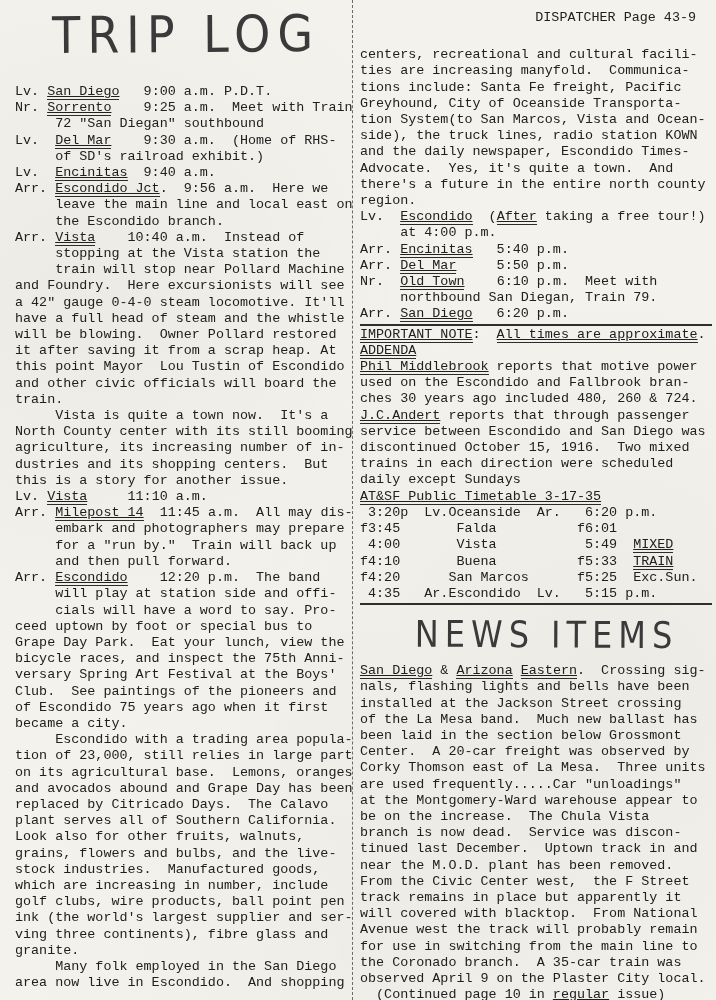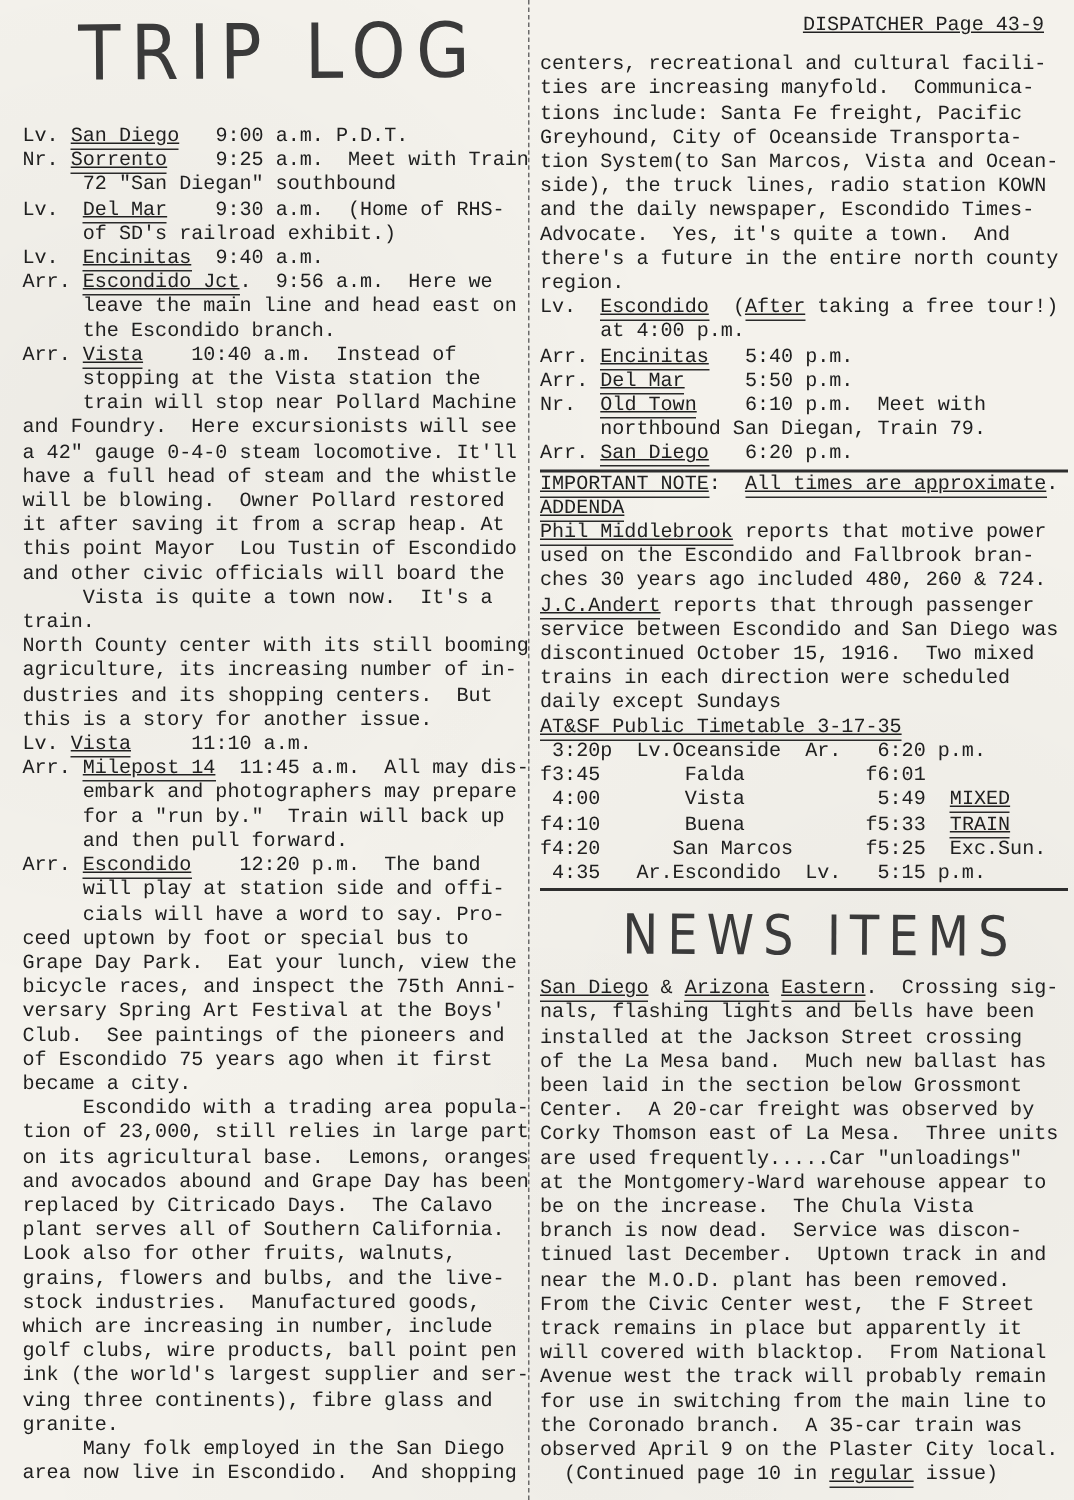--- a/index.html
+++ b/index.html
@@ -31,21 +31,21 @@
     position:absolute;left:52px;top:8px;
     font-size:46px;letter-spacing:7px;line-height:50px;
   }
   .tline{
     font-size:13.4px;line-height:16.2px;white-space:pre;
   }
   .u{border-bottom:1.5px solid #2b2b2b;text-decoration:underline;}
   #left-lines{position:absolute;left:15px;top:84px;width:336px;}
   #right-col{position:absolute;left:358px;top:0;width:354px;padding-left:2px;box-sizing:border-box;}
   #dispatcher-header{
-    text-align:right;padding-right:16px;margin:10px 0 10px 0;text-decoration:underline;
+    text-align:right;padding-right:16px;margin:10px 0 21px 0;
   }
   .rule{height:0;border-top:2px solid #2e2e2e;margin:1px 0;}
   .center{text-align:left;}
   .news-title{
     font-family:"DejaVu Sans","Liberation Sans",sans-serif;
     color:#3a3a3a;font-size:32px;line-height:40px;letter-spacing:6px;
     margin:6px 0 12px 55px;white-space:pre;
     transform:scaleY(1.15) rotate(0.3deg);transform-origin:left top;
   }
 </style>
@@ -56,34 +56,34 @@
   <div id="trip-log-title" class="hand-title">TRIP LOG</div>
 
   <div id="left-lines">
       <div class="tline">Lv. <span class="u">San Diego</span>   9:00 a.m. P.D.T.</div>
       <div class="tline">Nr. <span class="u">Sorrento</span>    9:25 a.m.  Meet with Train</div>
       <div class="tline">     72 "San Diegan" southbound</div>
       <div class="tline">Lv.  <span class="u">Del Mar</span>    9:30 a.m.  (Home of RHS-</div>
       <div class="tline">     of SD's railroad exhibit.)</div>
       <div class="tline">Lv.  <span class="u">Encinitas</span>  9:40 a.m.</div>
       <div class="tline">Arr. <span class="u">Escondido Jct</span>.  9:56 a.m.  Here we</div>
-      <div class="tline">     leave the main line and head east on</div>
+      <div class="tline">     leave the main line and local east on</div>
       <div class="tline">     the Escondido branch.</div>
       <div class="tline">Arr. <span class="u">Vista</span>    10:40 a.m.  Instead of</div>
       <div class="tline">     stopping at the Vista station the</div>
       <div class="tline">     train will stop near Pollard Machine</div>
       <div class="tline">and Foundry.  Here excursionists will see</div>
       <div class="tline">a 42" gauge 0-4-0 steam locomotive. It'll</div>
       <div class="tline">have a full head of steam and the whistle</div>
       <div class="tline">will be blowing.  Owner Pollard restored</div>
       <div class="tline">it after saving it from a scrap heap. At</div>
       <div class="tline">this point Mayor  Lou Tustin of Escondido</div>
       <div class="tline">and other civic officials will board the</div>
+      <div class="tline">train.</div>
       <div class="tline">     Vista is quite a town now.  It's a</div>
-      <div class="tline">train.</div>
       <div class="tline">North County center with its still booming</div>
       <div class="tline">agriculture, its increasing number of in-</div>
       <div class="tline">dustries and its shopping centers.  But</div>
       <div class="tline">this is a story for another issue.</div>
       <div class="tline">Lv. <span class="u">Vista</span>     11:10 a.m.</div>
       <div class="tline">Arr. <span class="u">Milepost 14</span>  11:45 a.m.  All may dis-</div>
       <div class="tline">     embark and photographers may prepare</div>
       <div class="tline">     for a "run by."  Train will back up</div>
       <div class="tline">     and then pull forward.</div>
       <div class="tline">Arr. <span class="u">Escondido</span>    12:20 p.m.  The band</div>

